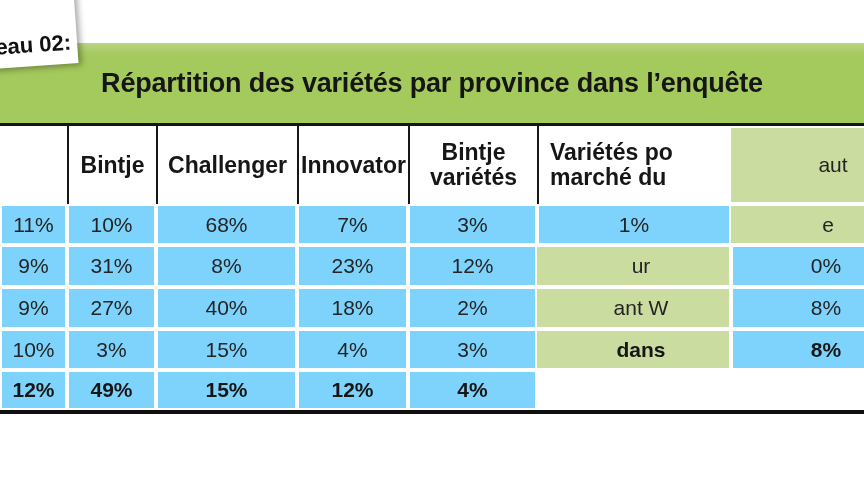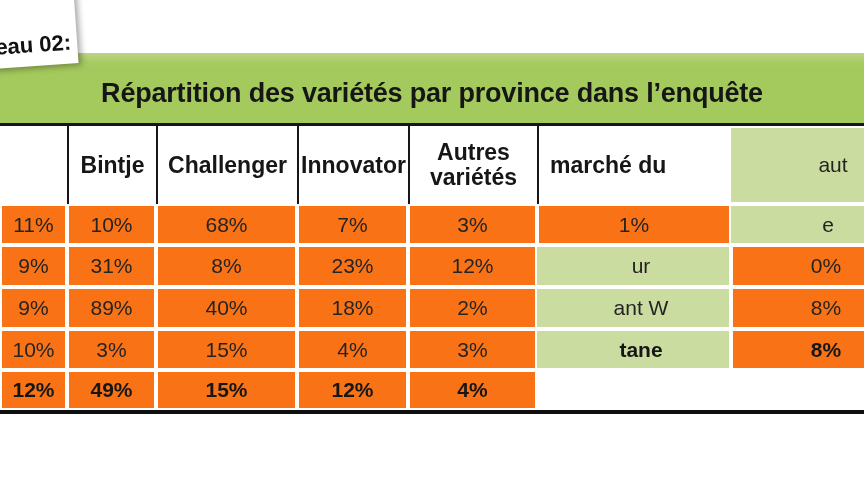--- a/index.html
+++ b/index.html
@@ -6,21 +6,21 @@
   .page{
     position:relative;
     width:864px;height:486px;
     overflow:hidden;
     background:#fff;
     font-family:"Liberation Sans", sans-serif;
     color:#1c1c1c;
   }
   
   .band{
-    position:absolute;left:0;top:53px;width:864px;height:80px;
+    position:absolute;left:0;top:43px;width:864px;height:80px;
     background:linear-gradient(to bottom,#bcd584 0px,#a8cc64 9px,#a4c95c 15px);
     display:flex;align-items:center;justify-content:center;
   }
   .band .title{
     font-size:27px;font-weight:700;color:#161616;
     letter-spacing:-0.2px;
   }
   .topline{position:absolute;left:0;top:123px;width:864px;height:3px;background:#161616;}
   .botline{position:absolute;left:0;top:410px;width:864px;height:4px;background:#0f0f0f;}
 
@@ -55,21 +55,21 @@
     border-left:2px solid #161616;
     box-sizing:border-box;
   }
   .hcell.first{border-left:none;}
   .hcell.last{align-items:flex-start;text-align:left;padding-left:11px;}
   .bcell{
     box-sizing:border-box;
     border:2px solid #ffffff;
     display:flex;align-items:center;justify-content:center;
     font-size:21px;color:#242424;
-    background:#f97316;
+    background:#7dd3fc;
     overflow:hidden;
   }
   .bcell.first{border-left:0;}
   .lcell{
     background:#cbdca1;
     justify-content:center;
     padding-left:16px;
   }
   .boldrow{font-weight:700;color:#161616;}
   .lbl{white-space:nowrap;}
@@ -98,23 +98,24 @@
         <div class="hcell">
           <span>Bintje</span>
         </div>
         <div class="hcell">
           <span>Challenger</span>
         </div>
         <div class="hcell">
           <span>Innovator</span>
         </div>
         <div class="hcell">
-          <span>Autres variétés</span>
+          <span>Bintje variétés</span>
         </div>
         <div class="hcell last">
+          <span>Variétés po</span>
           <span>marché du</span>
         </div>
         <div class="bcell lcell first">
           <span class="lbl">aut</span>
         </div>
         <div class="bcell">11%</div>
         <div class="bcell">10%</div>
         <div class="bcell">68%</div>
         <div class="bcell">7%</div>
         <div class="bcell">3%</div>
@@ -125,35 +126,35 @@
         <div class="bcell">9%</div>
         <div class="bcell">31%</div>
         <div class="bcell">8%</div>
         <div class="bcell">23%</div>
         <div class="bcell">12%</div>
         <div class="bcell lcell first">
           <span class="lbl">ur</span>
         </div>
         <div class="bcell">0%</div>
         <div class="bcell">9%</div>
-        <div class="bcell">89%</div>
+        <div class="bcell">27%</div>
         <div class="bcell">40%</div>
         <div class="bcell">18%</div>
         <div class="bcell">2%</div>
         <div class="bcell lcell first">
           <span class="lbl">ant W</span>
         </div>
         <div class="bcell">8%</div>
         <div class="bcell">10%</div>
         <div class="bcell">3%</div>
         <div class="bcell">15%</div>
         <div class="bcell">4%</div>
         <div class="bcell">3%</div>
         <div class="bcell lcell first boldrow">
-          <span class="lbl">tane</span>
+          <span class="lbl">dans</span>
         </div>
         <div class="bcell boldrow">8%</div>
         <div class="bcell boldrow">12%</div>
         <div class="bcell boldrow">49%</div>
         <div class="bcell boldrow">15%</div>
         <div class="bcell boldrow">12%</div>
         <div class="bcell boldrow">4%</div>
       </div>
   </div>
 

